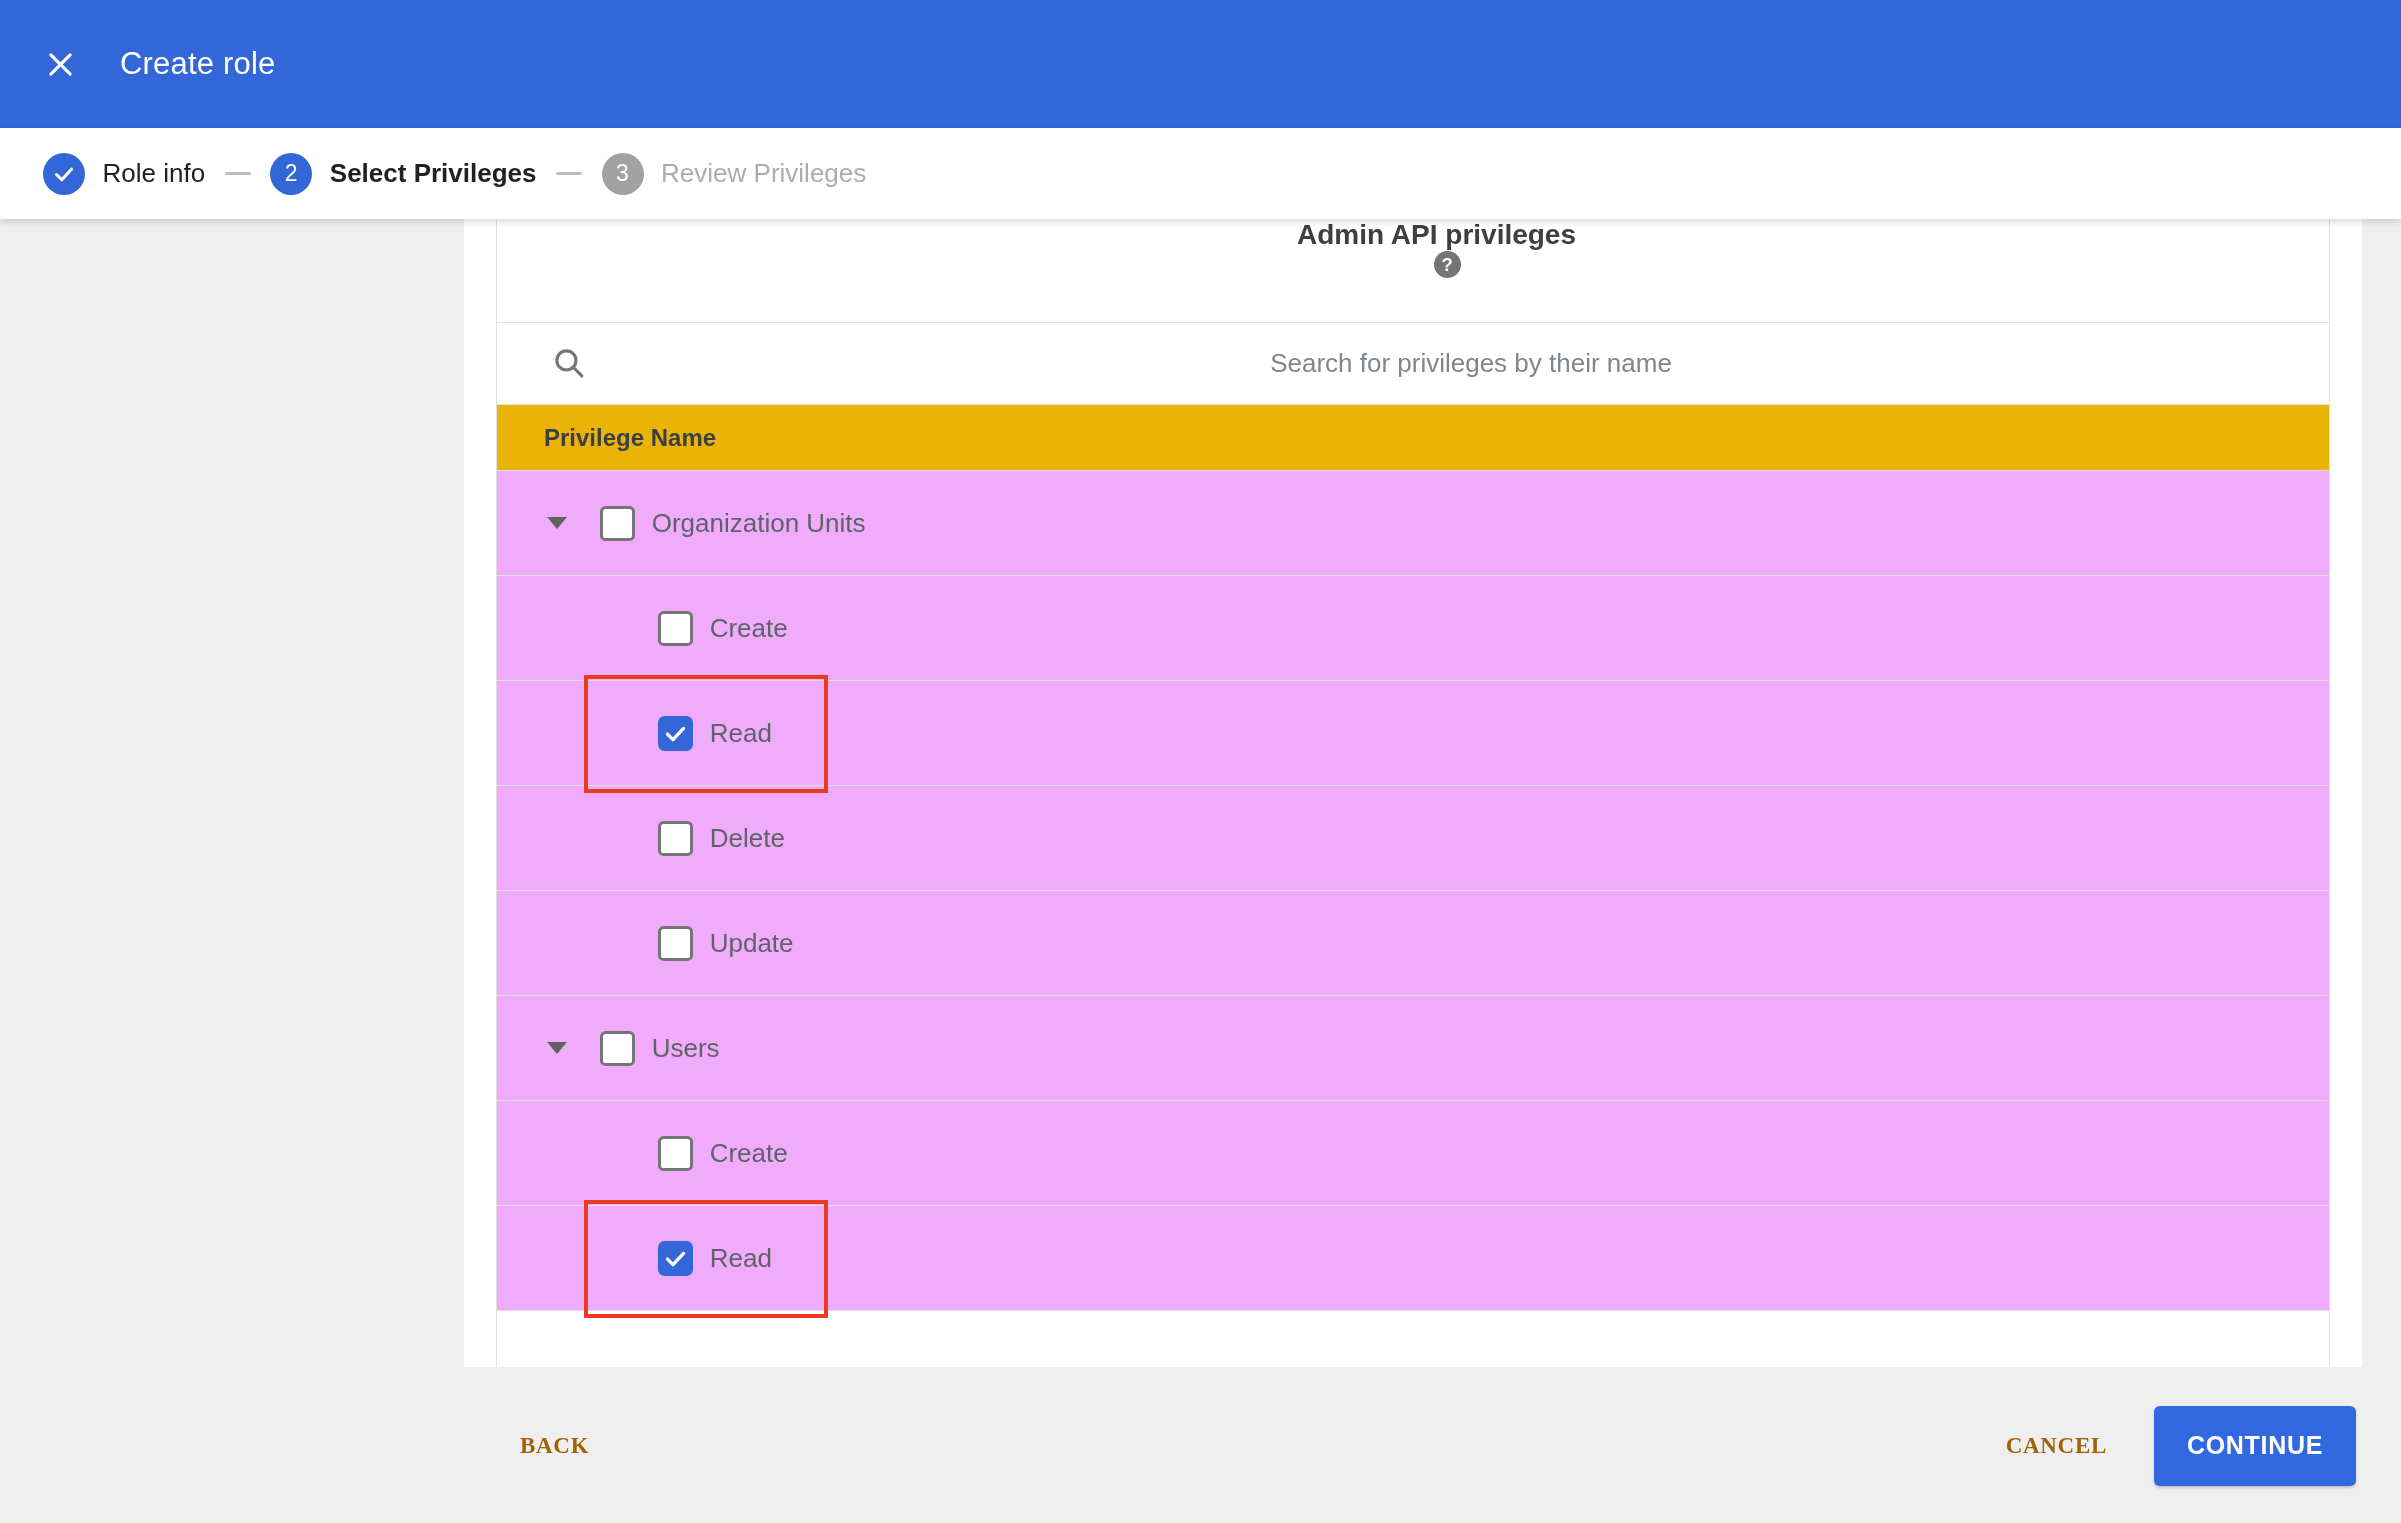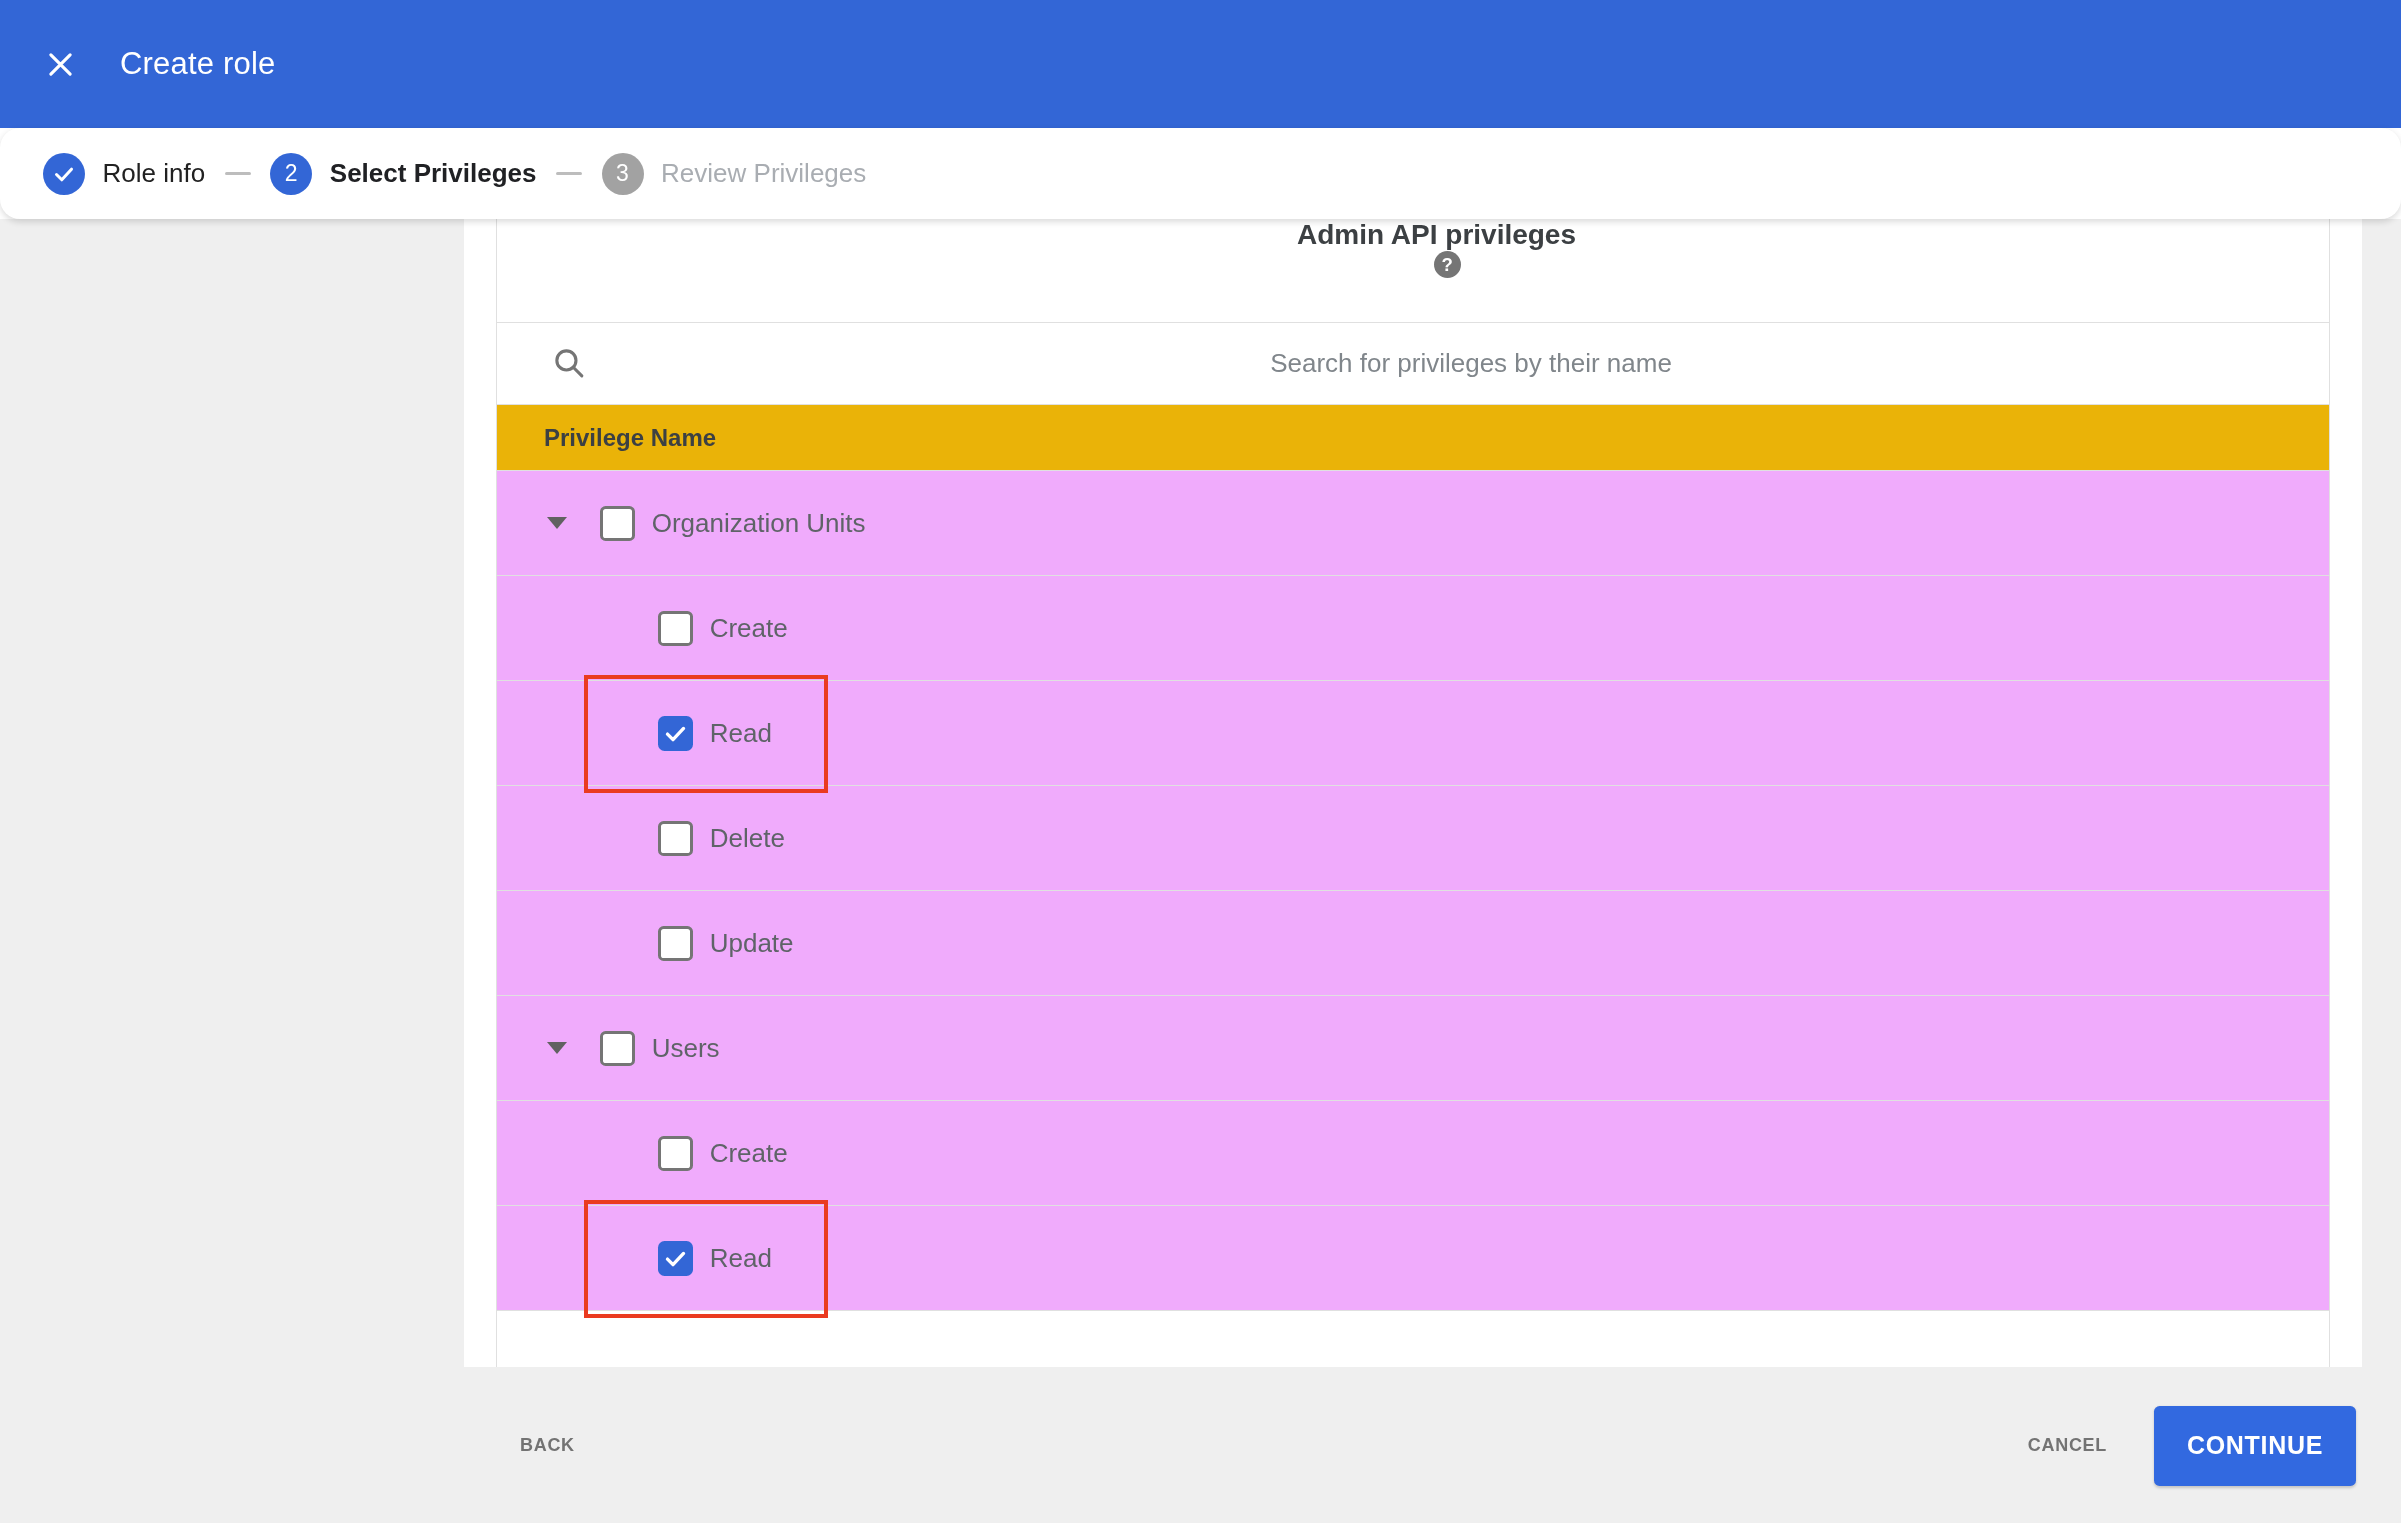--- a/index.html
+++ b/index.html
@@ -13,21 +13,20 @@
     height:128px;background:#3366d6;display:flex;align-items:center;
     padding-left:42px;box-sizing:border-box;
   }
   .close-btn{width:37px;height:37px;display:flex;align-items:center;justify-content:center;cursor:pointer;}
   .appbar-title{color:#ffffff;font-size:31px;margin-left:41px;letter-spacing:0.2px;}
   
   .stepper{
     height:91px;background:#ffffff;display:flex;align-items:center;
     padding-left:43px;box-sizing:border-box;position:relative;z-index:5;
     box-shadow:0 2.8px 6.5px rgba(0,0,0,.14);
-    border-radius:20px;
   }
   .step{display:flex;align-items:center;}
   .step-circle{
     width:42px;height:42px;border-radius:50%;display:flex;align-items:center;justify-content:center;
     color:#fff;font-size:23px;flex:none;
   }
   .step-circle.done,.step-circle.active{background:#3366d6;}
   .step-circle.upcoming{background:#a2a2a2;}
   .step-label{font-size:26px;margin-left:17.6px;color:#212121;}
   .step-label.bold{font-weight:bold;color:#202124;}
@@ -83,22 +82,22 @@
     content:"";position:absolute;left:87px;top:-5.6px;width:244px;height:118px;
     box-sizing:border-box;border:4.6px solid #ea3b20;z-index:4;pointer-events:none;
   }
   .tail-row{height:28px;background:#ffffff;}
   
   .footer{
     height:157px;background:#efefef;display:flex;align-items:center;
     padding:0 45px 0 520px;box-sizing:border-box;
   }
   .txt-btn{
-    font-size:18px;font-weight:bold;letter-spacing:0.7px;color:#737373;
-    background:none;border:none;cursor:pointer;font-family:Liberation Sans, sans-serif;padding:0;
+    font-size:23px;font-weight:bold;letter-spacing:0.7px;color:#a16207;
+    background:none;border:none;cursor:pointer;font-family:Liberation Serif, serif;padding:0;
   }
   .cancel-btn{margin-left:auto;}
   .continue-btn{
     width:202px;height:80px;margin-left:47px;background:#3269e0;color:#ffffff;
     font-size:25px;font-weight:bold;letter-spacing:0.7px;border:none;border-radius:5.6px;
     cursor:pointer;font-family:inherit;box-shadow:0 1.9px 2.8px rgba(0,0,0,.18);
   }
 </style>
 </head>
 <body>

